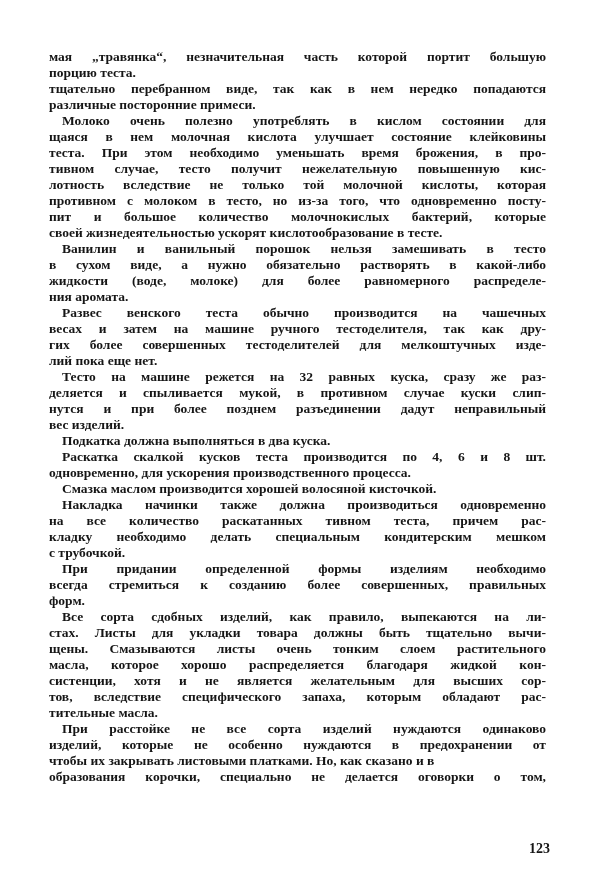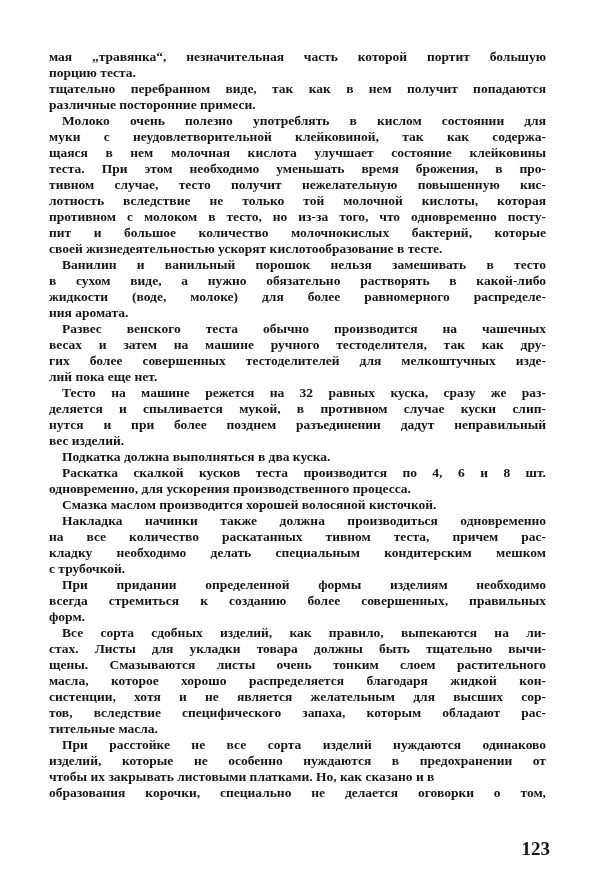--- a/index.html
+++ b/index.html
@@ -34,40 +34,39 @@
   }
   .line { white-space: normal; } 
   .line.last { text-align-last: left; }
   .para.indent .line.first { text-indent: 13px; }
   .page-number-row {
     position: absolute;
     left: 49px;
     top: 841px;
     width: 501px;
     text-align: right;
-    font-size: 19px;
+    font-size: 14px;
     line-height: 16px;
   }
 </style>
 </head>
 <body>
 
 <div class="page" style="--paper: #ffffff; --ink: #161616;">
   <div class="text-block" id="text-block">
       <div class="para">
         <div class="line first">мая „травянка“, незначительная часть которой портит большую</div>
         <div class="line last">порцию теста.</div>
       </div>
       <div class="para indent">
-        <div class="line">тщательно перебранном виде, так как в нем получит попадаются</div>
+        <div class="line">тщательно перебранном виде, так как в нем нередко попадаются</div>
         <div class="line last">различные посторонние примеси.</div>
       </div>
       <div class="para indent">
         <div class="line first">Молоко очень полезно употреблять в кислом состоянии для</div>
-        <div class="line">муки с неудовлетворительной клейковиной, так как содержа-</div>
         <div class="line">щаяся в нем молочная кислота улучшает состояние клейковины</div>
         <div class="line">теста. При этом необходимо уменьшать время брожения, в про-</div>
         <div class="line">тивном случае, тесто получит нежелательную повышенную кис-</div>
         <div class="line">лотность вследствие не только той молочной кислоты, которая</div>
         <div class="line">противном с молоком в тесто, но из-за того, что одновременно посту-</div>
         <div class="line">пит и большое количество молочнокислых бактерий, которые</div>
         <div class="line last">своей жизнедеятельностью ускорят кислотообразование в тесте.</div>
       </div>
       <div class="para indent">
         <div class="line first">Ванилин и ванильный порошок нельзя замешивать в тесто</div>

